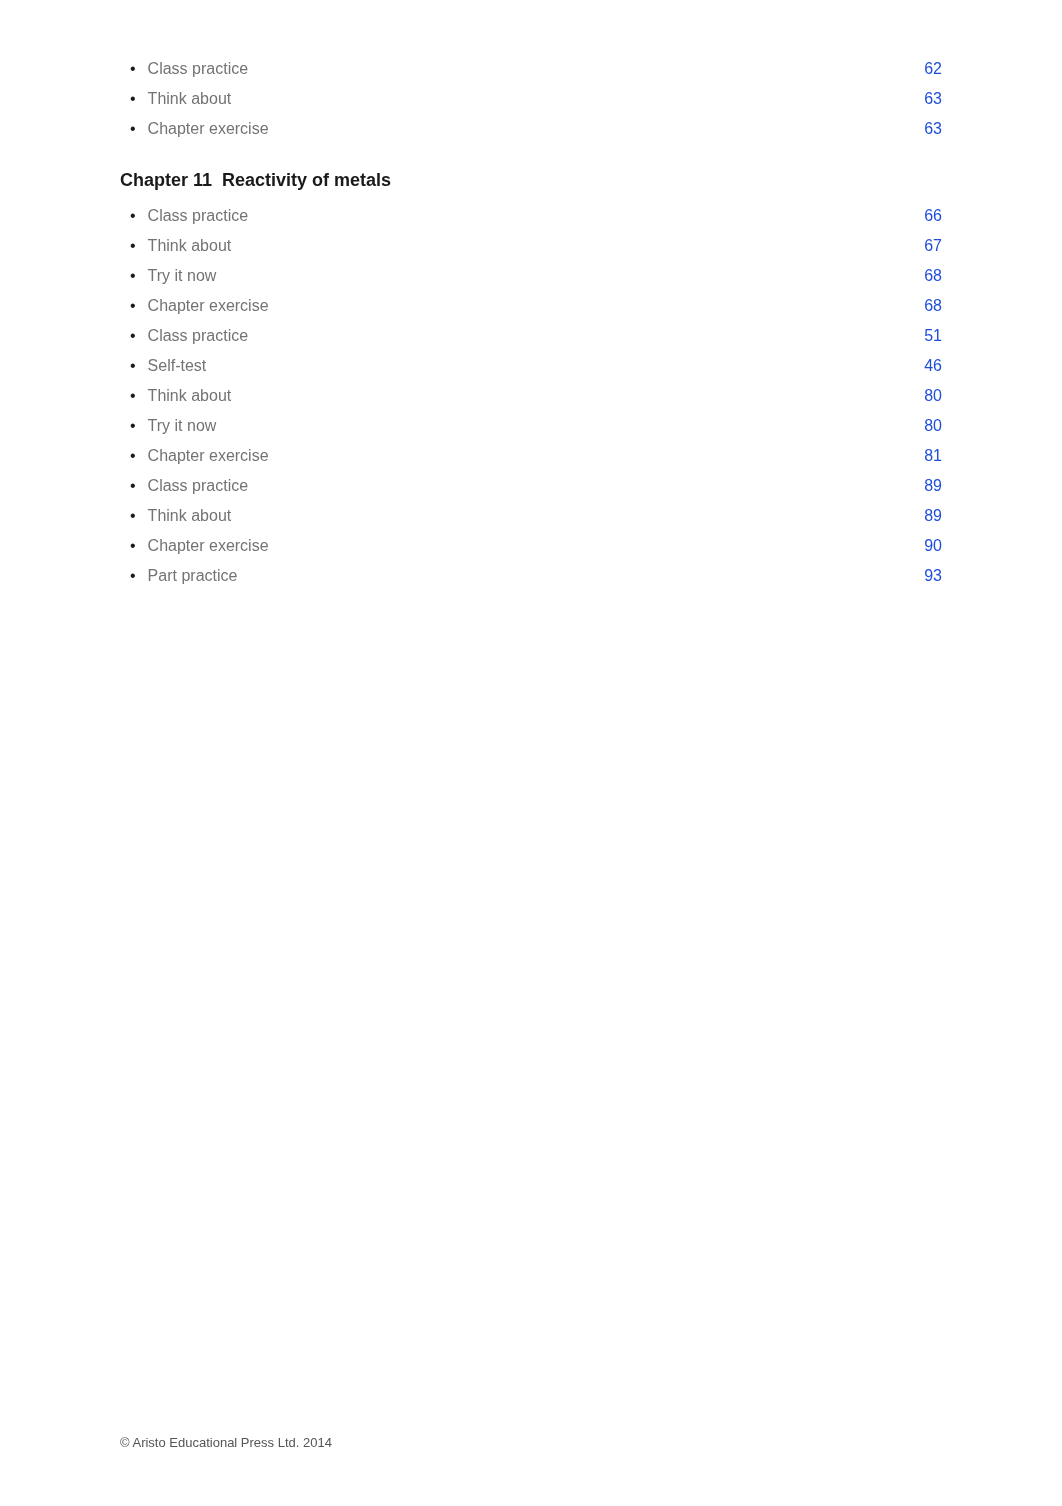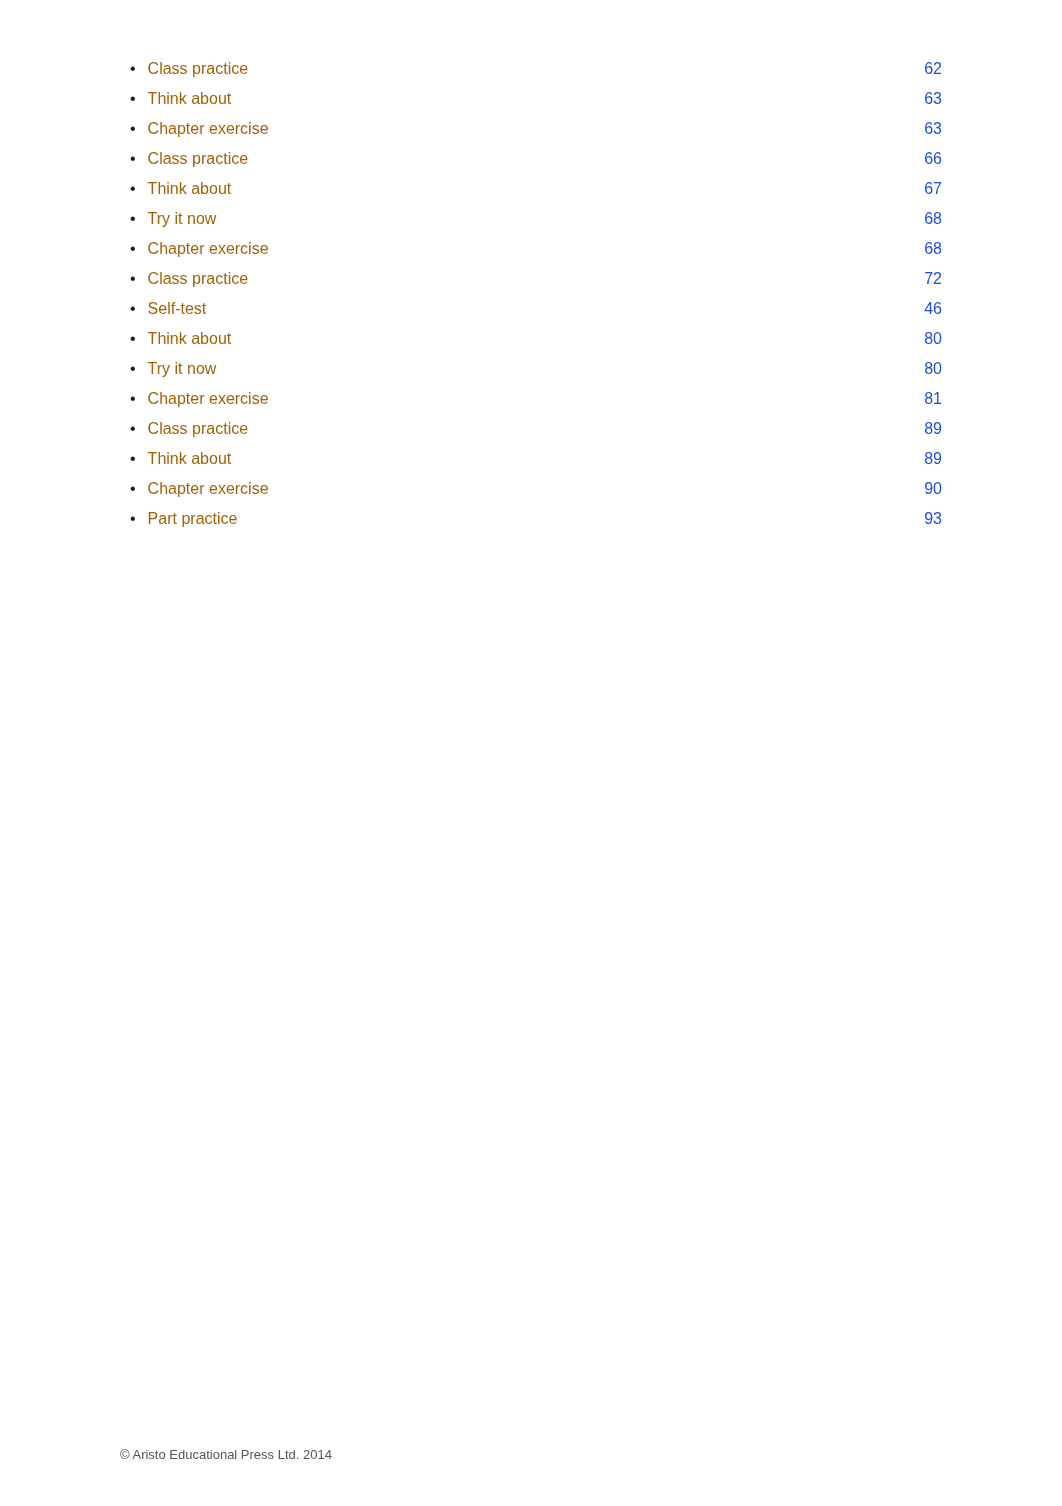--- a/index.html
+++ b/index.html
@@ -39,36 +39,36 @@
       gap: 12px;
     }
 
     .bullet {
       color: #1a1a1a;
       font-size: 16px;
       flex-shrink: 0;
     }
 
     .toc-link {
-      color: #a16207;
+      color: #737373;
       font-size: 16px;
       text-decoration: none;
       cursor: pointer;
     }
 
     .toc-page {
       color: #1d4ed8;
       font-size: 16px;
       min-width: 30px;
       text-align: right;
     }
 
     .footer {
       position: absolute;
-      bottom: 44px;
+      bottom: 56px;
       left: 120px;
       font-size: 13px;
       color: #555;
     }
   </style>
 </head>
 <body>
 
 <div id="toc-container">
 <div class="toc-item">
@@ -85,20 +85,21 @@
       </div>
       <span class="toc-page">63</span>
     </div>
     <div class="toc-item">
       <div class="toc-item-left">
         <span class="bullet">•</span>
         <span class="toc-link">Chapter exercise</span>
       </div>
       <span class="toc-page">63</span>
     </div>
+    <div class="chapter-heading"><span>Chapter 11</span>&nbsp;&nbsp;<span>Reactivity of metals</span></div>
     <div class="toc-item">
       <div class="toc-item-left">
         <span class="bullet">•</span>
         <span class="toc-link">Class practice</span>
       </div>
       <span class="toc-page">66</span>
     </div>
     <div class="toc-item">
       <div class="toc-item-left">
         <span class="bullet">•</span>
@@ -118,21 +119,21 @@
         <span class="bullet">•</span>
         <span class="toc-link">Chapter exercise</span>
       </div>
       <span class="toc-page">68</span>
     </div>
     <div class="toc-item">
       <div class="toc-item-left">
         <span class="bullet">•</span>
         <span class="toc-link">Class practice</span>
       </div>
-      <span class="toc-page">72</span>
+      <span class="toc-page">51</span>
     </div>
     <div class="toc-item">
       <div class="toc-item-left">
         <span class="bullet">•</span>
         <span class="toc-link">Self-test</span>
       </div>
       <span class="toc-page">46</span>
     </div>
     <div class="toc-item">
       <div class="toc-item-left">

